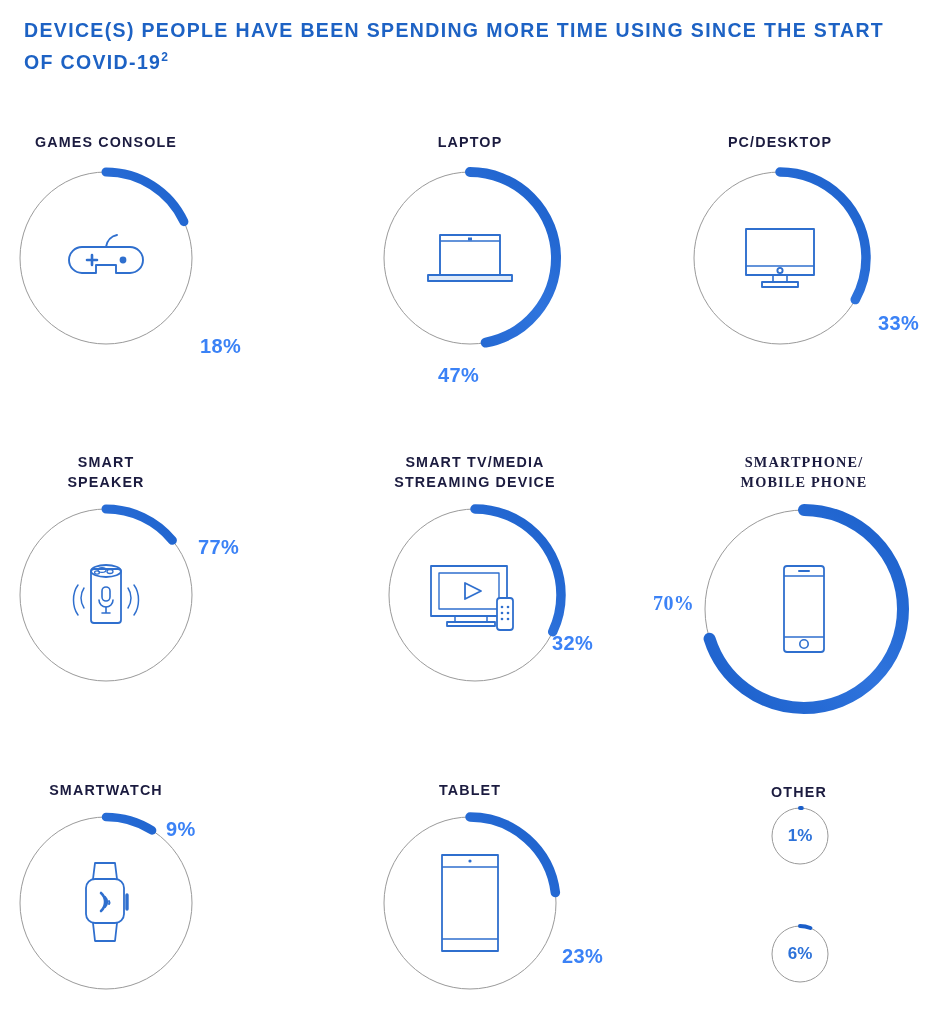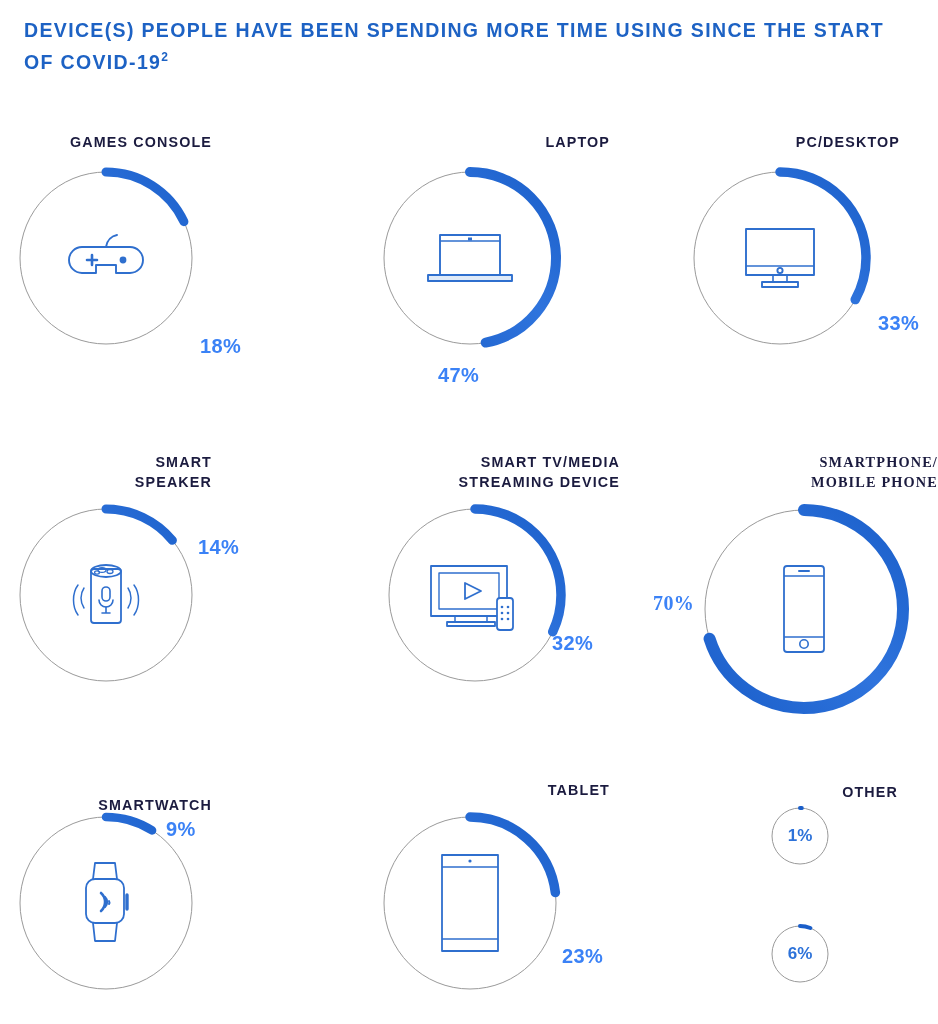--- a/index.html
+++ b/index.html
@@ -24,21 +24,21 @@
   }
   .headline sup { font-size: 12px; letter-spacing: 0; vertical-align: super; }
 
   .grid { position: absolute; left: 0; top: 0; width: 938px; height: 1024px; }
 
   .cell { position: absolute; }
 
   .cell-title {
     position: absolute;
     left: 0; width: 100%;
-    text-align: right;
+    text-align: center;
     font-size: 14.3px;
     font-weight: bold;
     letter-spacing: 1.15px;
     line-height: 20px;
     color: #1b1b3f;
     text-transform: uppercase;
     white-space: pre-line;
   }
 
   .donut-wrap { position: absolute; }
@@ -182,21 +182,21 @@
             <ellipse cx="52" cy="16.5" rx="3" ry="2" stroke-width="1.3"></ellipse>
             <ellipse cx="39" cy="17.5" rx="2.4" ry="1.6" stroke-width="1.3"></ellipse>
             <rect x="44" y="32" width="8" height="14" rx="4" stroke-width="1.6"></rect>
             <path d="M41 45a7 7 0 0 0 14 0" stroke-width="1.6" stroke-linecap="round"></path>
             <path d="M48 52v6M44 58h8" stroke-width="1.6" stroke-linecap="round"></path>
             <path d="M26 33c-4 6-4 14 0 20M20 30c-6 8-6 22 0 30" stroke-width="1.5" stroke-linecap="round"></path>
             <path d="M70 33c4 6 4 14 0 20M76 30c6 8 6 22 0 30" stroke-width="1.5" stroke-linecap="round"></path>
           </svg>
         </div>
       </div>
-      <div class="pct" style="left:198px; top:84px;">14%</div>
+      <div class="pct" style="left:198px; top:84px;">77%</div>
     </div>
 
     <div class="cell" style="left:330px; top:452px; width:290px; height:240px;">
       <div class="cell-title" style="top:0px; width:290px;">SMART TV/MEDIA
 STREAMING DEVICE</div>
       <div class="donut-wrap" style="left:57px; top:55px;">
         <svg class="donut" width="176" height="176" viewBox="0 0 176 176">
           <defs>
             <linearGradient id="g5" x1="0" y1="0" x2="1" y2="1">
               <stop offset="0%" stop-color="#1a5ec9"></stop>
@@ -248,21 +248,21 @@
             <path d="M6 13h40M6 74h40" stroke-width="1.3"></path>
             <rect x="20" y="7" width="12" height="2" rx="1" fill="#2f6fce" stroke="none"></rect>
             <circle cx="26" cy="81" r="4.2" stroke-width="1.6"></circle>
           </svg>
         </div>
       </div>
       <div class="pct" style="left:33px; top:140px;">70%</div>
     </div>
 
     <div class="cell" style="left:0px; top:780px; width:212px; height:230px;">
-      <div class="cell-title" style="top:0px;margin-top:15px;">SMARTWATCH</div>
+      <div class="cell-title" style="top:0px;">SMARTWATCH</div>
       <div class="donut-wrap" style="left:18px; top:35px;">
         <svg class="donut" width="176" height="176" viewBox="0 0 176 176">
           <defs>
             <linearGradient id="g7" x1="0" y1="0" x2="1" y2="1">
               <stop offset="0%" stop-color="#1a5ec9"></stop>
                 <stop offset="60%" stop-color="#2f74dd"></stop>
                 <stop offset="100%" stop-color="#1a5ec9"></stop>
             </linearGradient>
           </defs>
           <circle cx="88" cy="88" r="86" fill="none" stroke="#9a9a9a" stroke-width="1"></circle>

